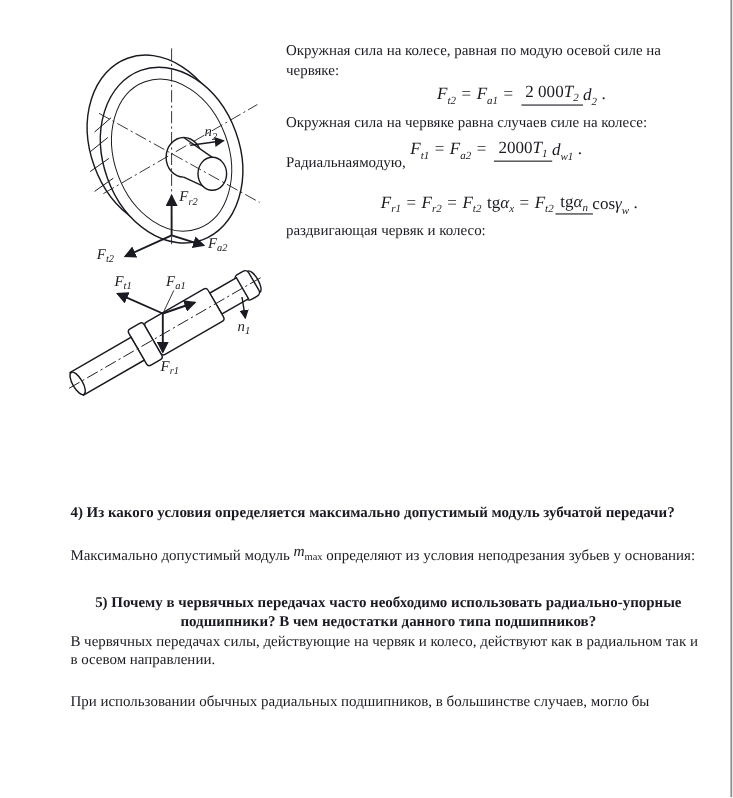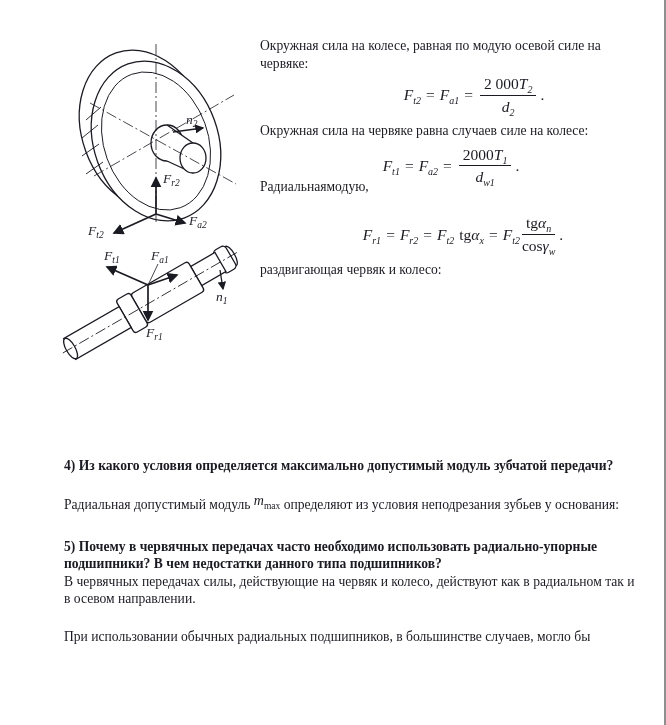--- a/index.html
+++ b/index.html
@@ -12,39 +12,39 @@
 
   p{margin:0;}
   .h{font-weight:bold;}
 
   
   .formula{display:flex;align-items:center;justify-content:center;
            font-size:15.5px;font-style:italic;line-height:1.15;}
   .formula sub{font-size:10px;line-height:0;}
   .op{font-style:normal;margin:0 5px;}
   .rm{font-style:normal;}
-  .frac{display:inline-flex;flex-direction:column;align-items:center;margin:0 2px;}
+  .frac{display:inline-flex;flex-direction:row;align-items:center;margin:0 2px;}
   .frac .num{border-bottom:1.3px solid #1a1a22;padding:0 4px 2px;}
   .frac .den{padding-top:2px;}
   .dot{font-style:normal;margin-left:2px;}
   .f1{margin-top:2px;padding-left:46px;}
   .f2{margin-top:6px;}
   .f3{margin-top:18px;padding-left:24px;}
   .f4{margin-top:8px;font-style:normal;font-size:17px;padding-left:22px;}
   .f4 sub{font-size:11px;}
   .fsp{width:5px;display:inline-block;}
 
   .p2{margin-top:6px;}
   .radial-row{display:flex;justify-content:flex-start;padding-right:112px;margin-top:-8px;}
   .p3{margin-top:6px;}
 
   .p4{margin-top:20px;line-height:20px;}
   .mraised{position:relative;top:-4px;font-size:14px;white-space:nowrap;}
   .mraised sub{font-size:9.5px;line-height:0;}
-  .h5m{margin-top:23px;}
+  .h5m{margin-top:23px;text-align:center;}
   .p5{}
   .p6{margin-top:20px;}
 
   .diagram-svg{position:absolute;left:52px;top:28px;}
   .dlabel{font-family:"Liberation Serif",serif;font-size:13.5px;font-style:italic;fill:#1a1a22;}
 </style>
 </head>
 <body>
 
 <div class="page">
@@ -175,21 +175,21 @@
       </span>
       <span class="dot">.</span>
     </div>
 
     <p class="p3">раздвигающая червяк и колесо:</p>
   </div>
 
   <div class="main">
     <p class="h">4) Из какого условия определяется максимально допустимый модуль зубчатой передачи?</p>
 
-    <p class="p4"><span>Радиальная допустимый модуль</span>
+    <p class="p4"><span>Максимально допустимый модуль</span>
       <span class="mraised"><i>m</i><sub>max</sub></span>
       <span>определяют из условия неподрезания зубьев у основания:</span></p>
 
 
     <p class="h h5m">5) Почему в червячных передачах часто необходимо использовать радиально-упорные подшипники? В чем недостатки данного типа подшипников?</p>
 
     <p class="p5">В червячных передачах силы, действующие на червяк и колесо, действуют как в радиальном так и в осевом направлении.</p>
 
     <p class="p6">При использовании обычных радиальных подшипников, в большинстве случаев, могло бы</p>
   </div>

